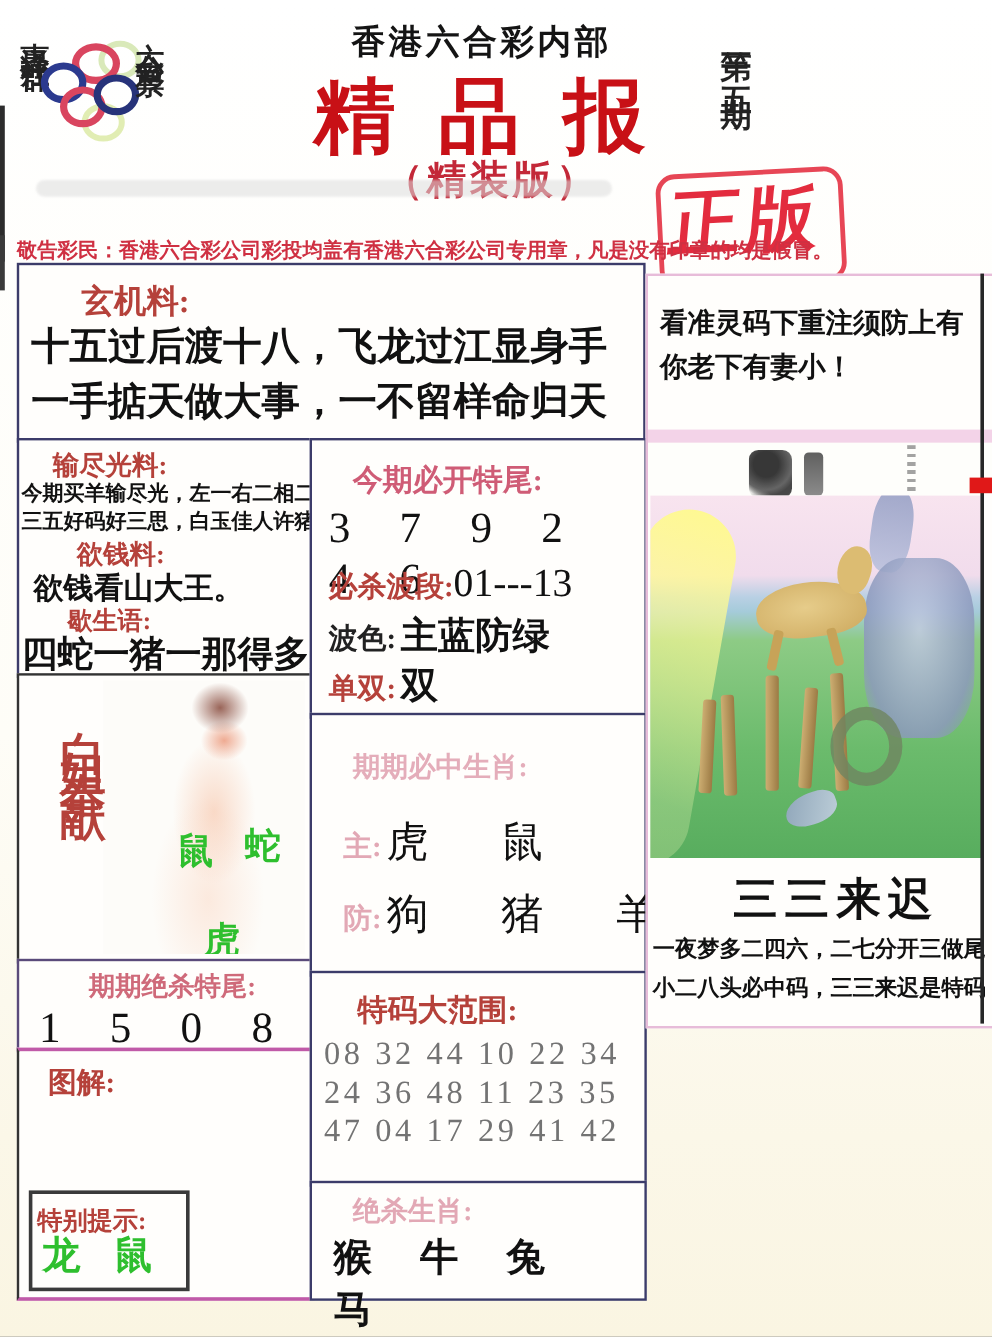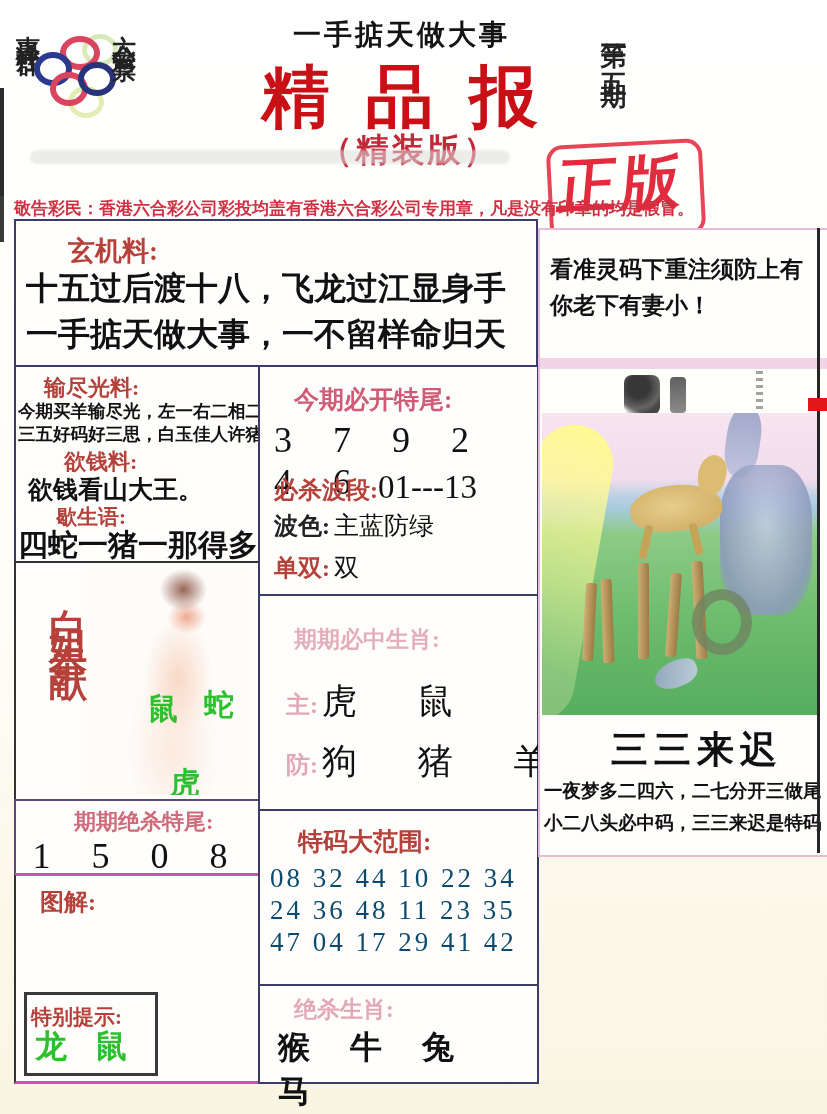--- a/index.html
+++ b/index.html
@@ -70,28 +70,28 @@
   .tujie-box{border-top:3px solid #c05aa8;border-bottom:3px solid #c05aa8;border-left:2px solid #333;border-right:2px solid #b070a8;}
   .tujie-label{position:absolute;left:24px;top:10px;font-size:24px;}
   .special-box{position:absolute;left:8px;top:116px;width:128px;height:78px;border:3px solid #3a3a3a;}
   .special-label{position:absolute;left:4px;top:8px;font-size:21px;}
   .special-value{position:absolute;left:8px;top:30px;font-size:32px;font-weight:bold;color:#2ebf2e;letter-spacing:10px;}
   
   .m1-label{position:absolute;left:34px;top:16px;font-size:25px;}
   .m1-digits{position:absolute;left:14px;top:52px;font-size:36px;letter-spacing:16px;color:#111;}
   .m1-row{position:absolute;left:14px;white-space:nowrap;}
   .m1-row .lbl{font-size:24px;}
-  .m1-row .val{font-size:25px;font-weight:normal;color:#111;}
+  .m1-row .val{font-size:31px;font-weight:bold;color:#111;}
   .m1-row .valnum{font-size:33px;color:#111;}
   .m2-label{position:absolute;left:34px;top:28px;font-size:23px;opacity:.75;}
   .m2-row{position:absolute;left:26px;white-space:nowrap;}
   .m2-row .lbl{font-size:24px;opacity:.8;}
   .m2-row .val{font-size:35px;font-weight:normal;color:#111;letter-spacing:26px;}
   .m3-label{position:absolute;left:38px;top:14px;font-size:25px;}
-  .m3-row{position:absolute;left:10px;width:258px;font-size:27px;color:#0c4a6e;white-space:nowrap;letter-spacing:3px;}
+  .m3-row{position:absolute;left:10px;width:258px;font-size:27px;color:#737373;white-space:nowrap;letter-spacing:3px;}
   .m4-label{position:absolute;left:34px;top:8px;font-size:23px;opacity:.8;}
   .m4-value{position:absolute;left:18px;top:40px;font-size:32px;font-weight:bold;color:#111;letter-spacing:16px;}
   
   .rcol{left:538px;top:228px;width:282px;height:625px;border:2px solid #e7bcd9;background:#fffefc;padding-left:32px;}
   .r-edge-dark{left:817px;top:228px;width:3px;height:625px;background:#262626;}
   .r-tip{position:absolute;left:10px;top:22px;width:262px;font-size:23px;font-weight:bold;color:#111;line-height:1.55;}
   .pink-band{position:absolute;left:0;width:100%;height:11px;background:#f3d3e8;}
   .ink{position:absolute;left:0;top:139px;width:100%;height:44px;background:#fefefb;overflow:hidden;}
   .ink-blob1{position:absolute;left:84px;top:6px;width:36px;height:40px;background:
       radial-gradient(circle at 40% 30%, #222 30%, #555 60%, transparent 75%),
@@ -126,21 +126,21 @@
     <div class="ring r5"></div>
     <div class="ring r6"></div>
     <div class="ring r1"></div>
     <div class="ring r2"></div>
     <div class="ring r3"></div>
     <div class="ring r4"></div>
   </div>
   <div class="abs pub-right">六合彩票</div>
 
   <div class="abs hdr-small">
-    <span class="hdr-small-inner">一手掂天做大事</span>
+    <span class="hdr-small-inner">香港六合彩内部</span>
   </div>
   <div class="abs hdr-title">
     <span class="hdr-title-inner">精品报</span>
   </div>
   <div class="abs hdr-sub">
     <span class="hdr-sub-inner">（精装版）</span>
   </div>
   <div class="abs issue">第一一五期</div>
   <div class="abs smudge"></div>
 

